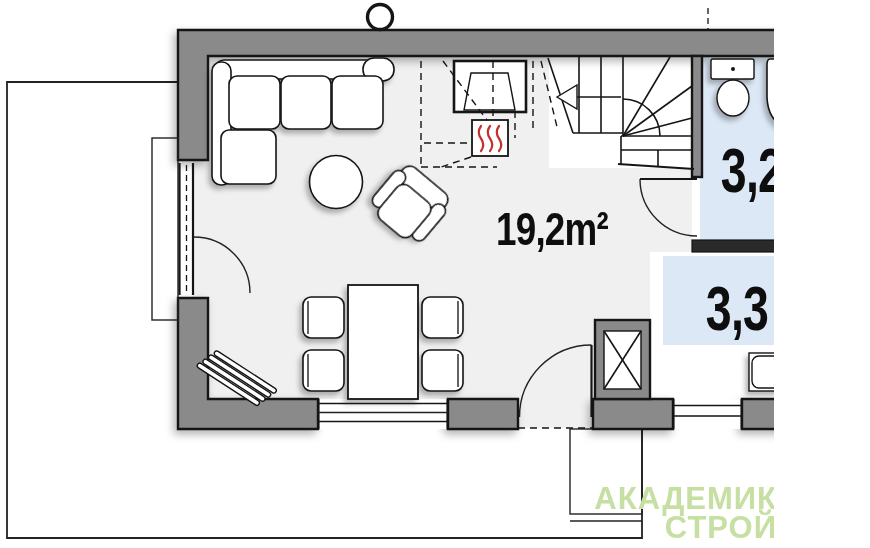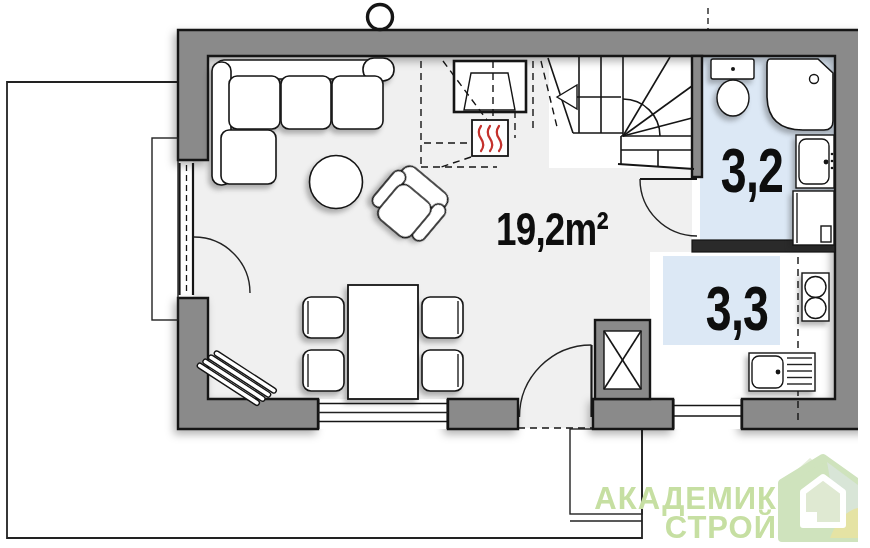--- a/index.html
+++ b/index.html
@@ -1,16 +1,16 @@
 <!DOCTYPE html>
 <html style="--wall: #8a8a8a; --interior_wall: #2a2a2a; --line: #151515; --floor: #f0f0f0; --water_room: #dce8f5; --heat_red: #c4312c; --logo_green: #c6dfa2; --icon_green: #cfe3bd; --icon_jade: #d8e4d9; --icon_yellow: #e5e3a4; --icon_pale: #e4edd9; --icon_inner: #dfe9d2;"><head>
 <meta charset="utf-8">
 <style>
   html,body{margin:0;padding:0;background:#fff;}
-  .canvas{position:relative;width:858px;height:548px;background:#fff;overflow:hidden;
+  .canvas{position:relative;width:774px;height:548px;background:#fff;overflow:hidden;
           font-family:"Liberation Sans",sans-serif;}
   svg{display:block}
   .thin{stroke:#222;stroke-width:1.8;fill:none}
   .thin2{stroke:#222;stroke-width:1.4;fill:none}
   .wall{fill:var(--wall);stroke:var(--line);stroke-width:2.4;stroke-linejoin:miter}
   .iwall{fill:var(--interior_wall);stroke:var(--line);stroke-width:1.2}
   .floor{fill:var(--floor)}
   .blue{fill:var(--water_room)}
   .white{fill:#fff}
   .ln{stroke:var(--line);stroke-width:1.6;fill:none}

